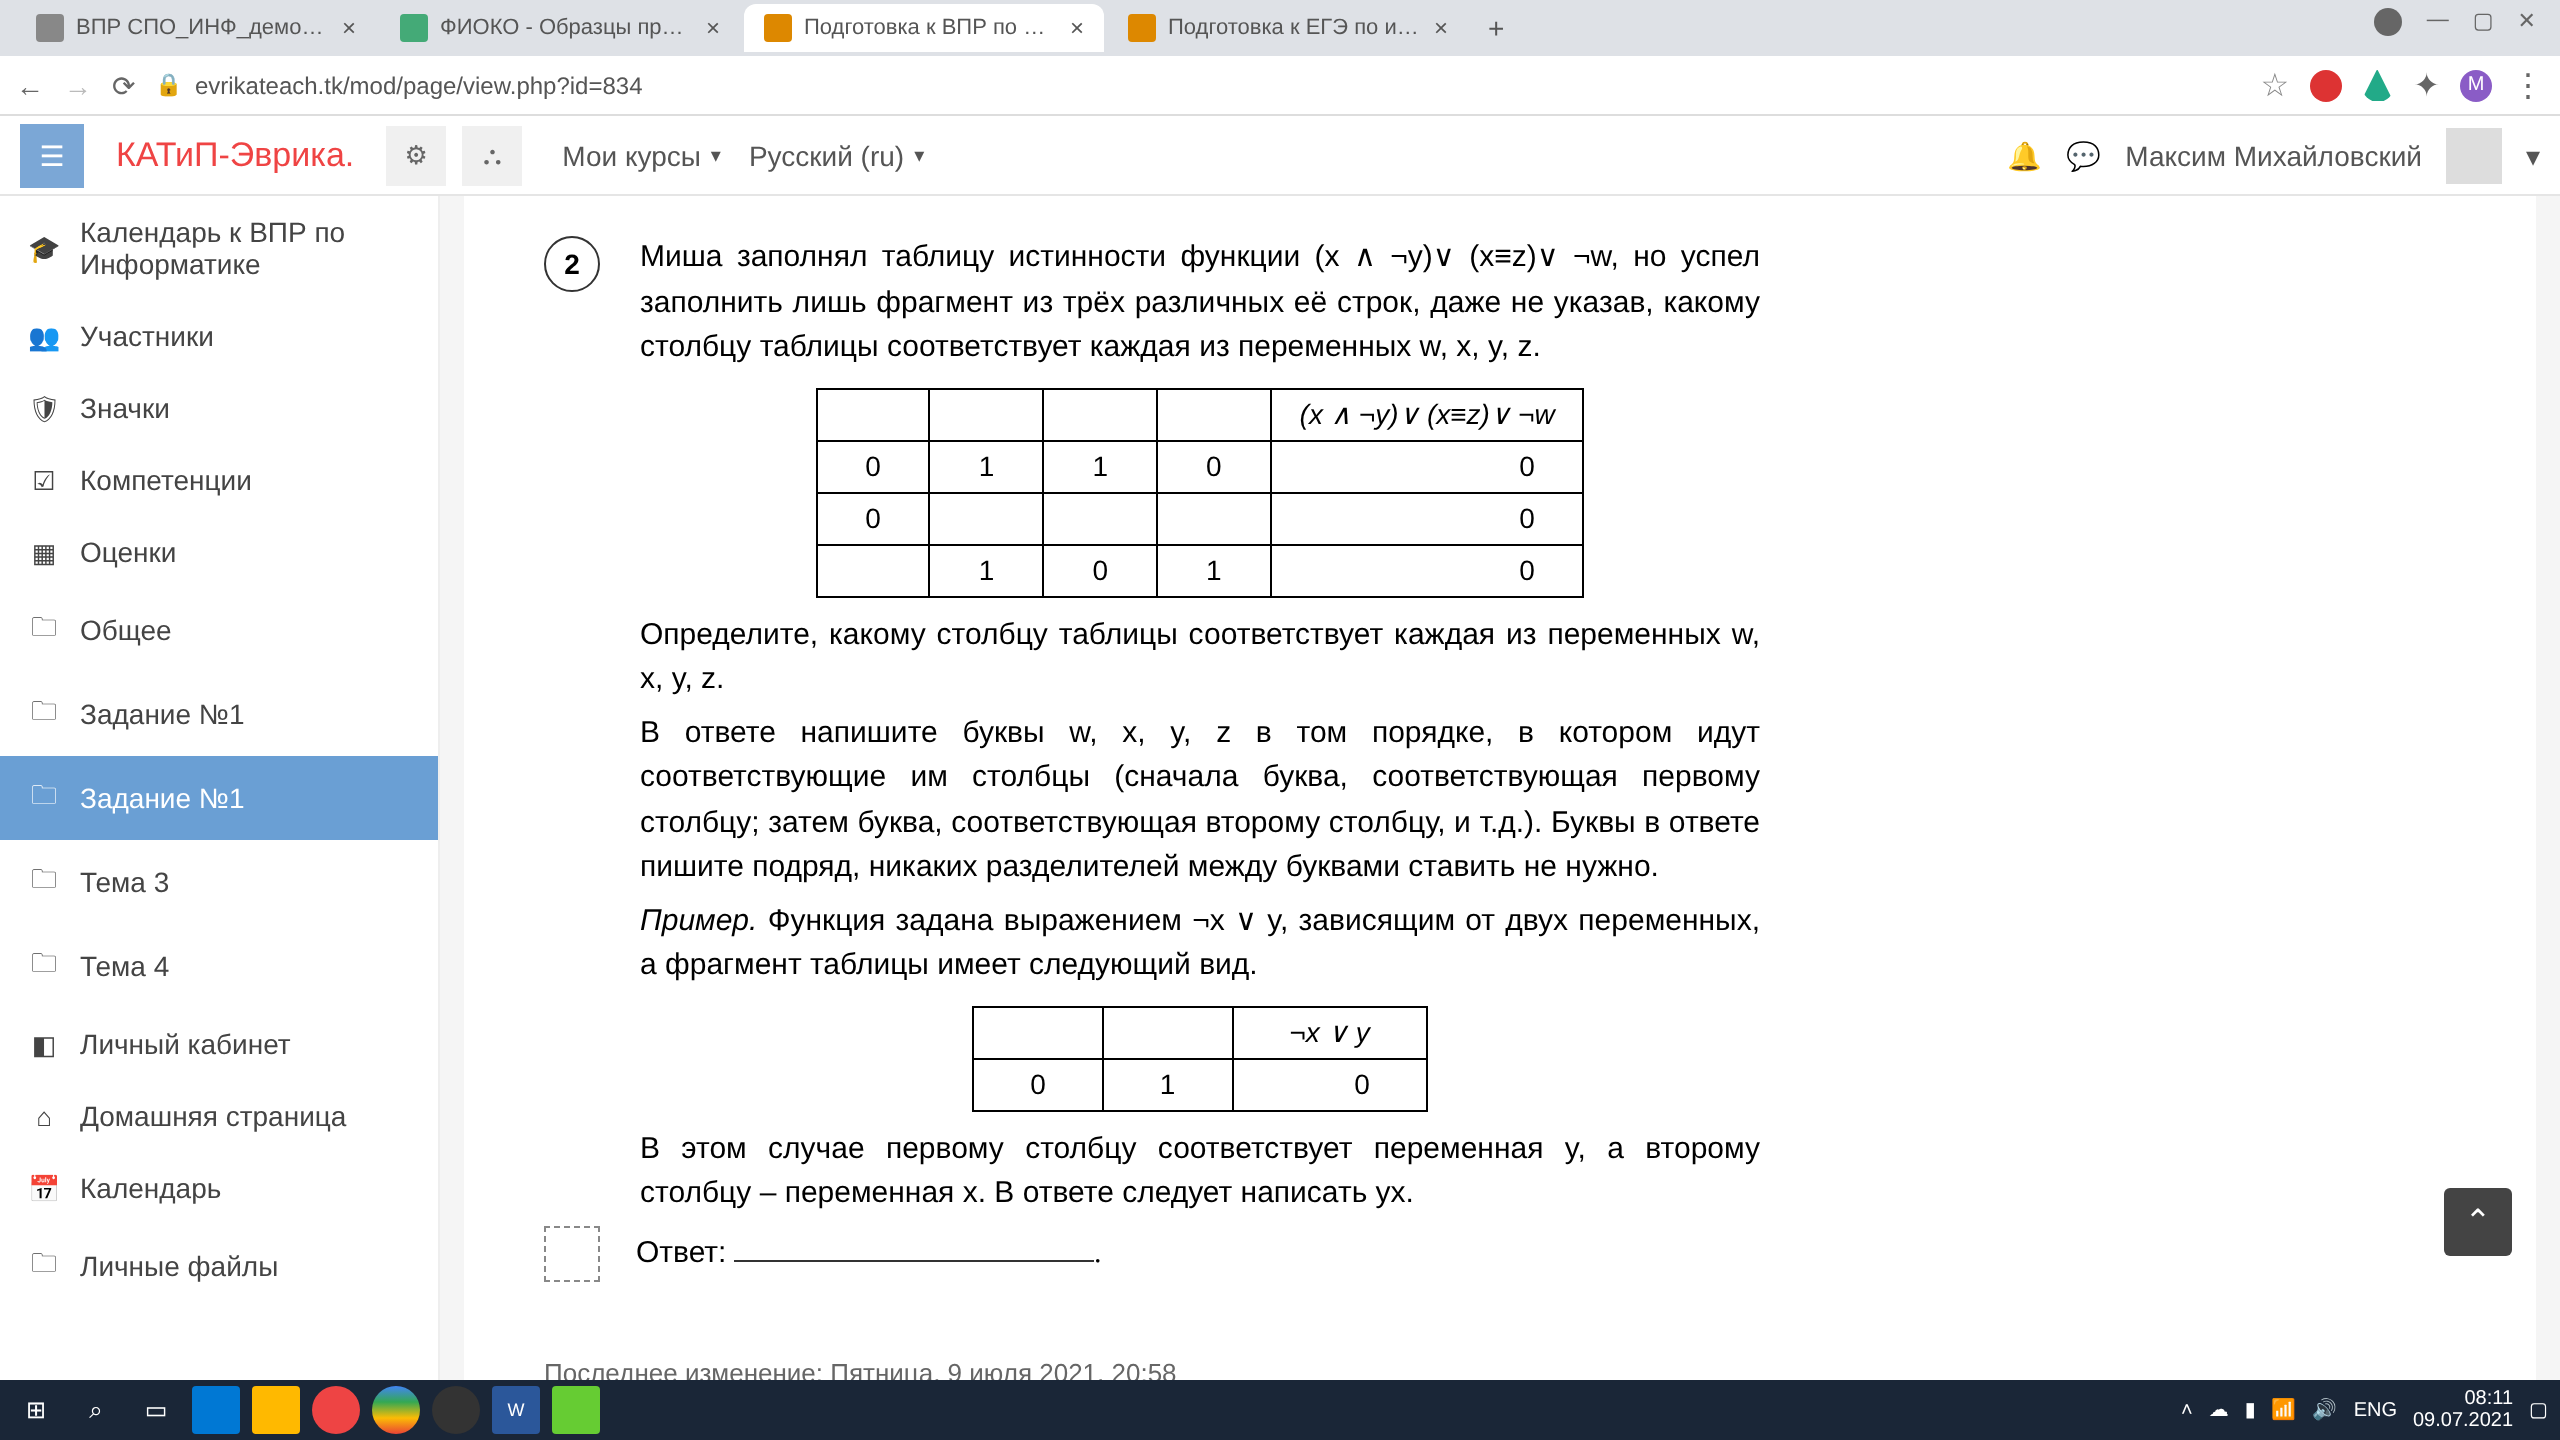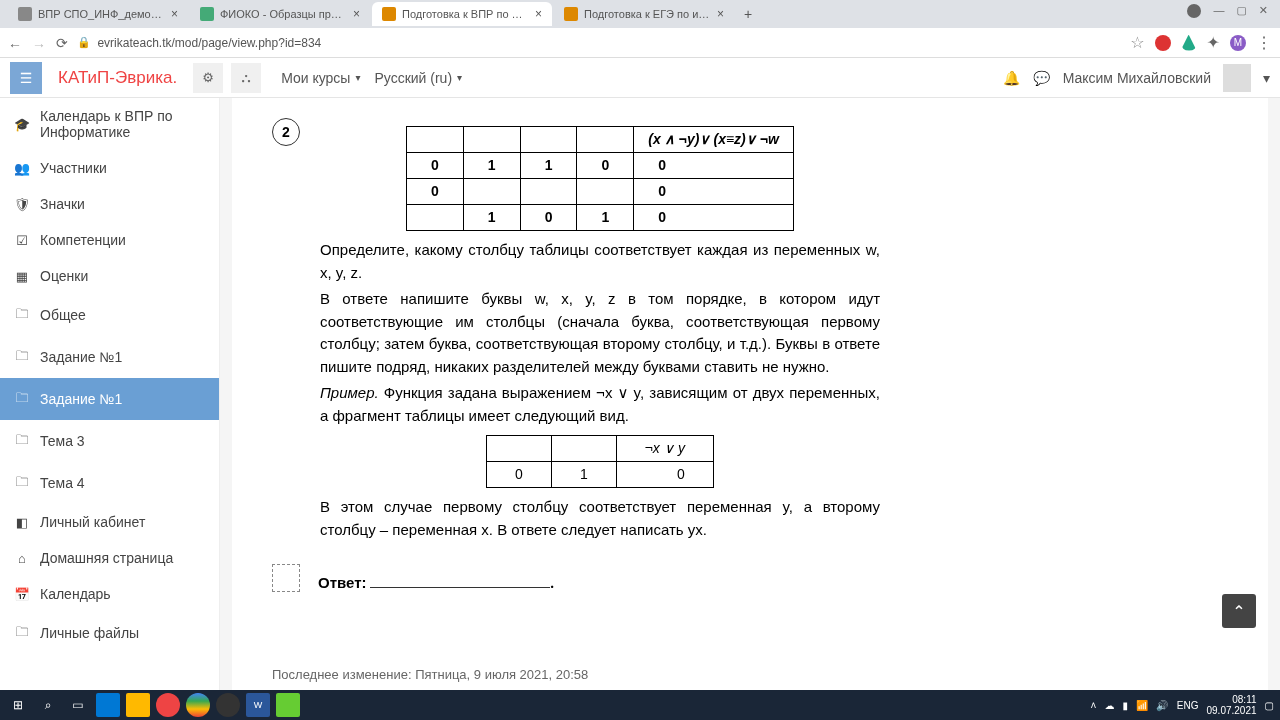--- a/index.html
+++ b/index.html
@@ -43,28 +43,28 @@
 
 
 .content { flex: 1; background: #f5f5f5; overflow-y: auto; display: flex; flex-direction: column; }
 .content-inner { background: #fff; margin: 0 12px; padding: 20px 40px; flex: 1; }
 .task { display: flex; gap: 20px; }
 .task-num { width: 28px; height: 28px; border: 1.5px solid #333; border-radius: 50%; display: flex; align-items: center; justify-content: center; font-size: 14px; font-weight: bold; flex-shrink: 0; }
 .task-body { font-family: "Times New Roman", serif; font-size: 15px; line-height: 1.5; text-align: justify; max-width: 560px; }
 .task-body p { margin-bottom: 4px; }
 
 .truth-table { margin: 8px auto; border-collapse: collapse; font-family: "Times New Roman", serif; font-size: 14px; }
-.truth-table td, .truth-table th { border: 1.5px solid #000; padding: 2px 24px; text-align: left; font-weight: bold; }
+.truth-table td, .truth-table th { border: 1.5px solid #000; padding: 2px 24px; text-align: right; font-weight: normal; }
 .truth-table th { font-style: italic; }
 
 .small-table { margin: 8px auto; border-collapse: collapse; font-family: "Times New Roman", serif; font-size: 14px; }
 .small-table td, .small-table th { border: 1.5px solid #000; padding: 2px 28px; text-align: right; font-weight: normal; }
 .small-table th { font-style: italic; }
 
-.answer-row { display: flex; gap: 18px; margin-top: 19px; align-items: flex-end; font-weight: bold; }
+.answer-row { display: flex; gap: 18px; margin-top: 0; align-items: center; }
 .check-box { width: 28px; height: 28px; border: 1px dashed #888; }
 .answer-line { border-bottom: 1px solid #333; display: inline-block; width: 180px; }
 
 .last-mod { font-size: 13px; color: #666; padding: 18px 40px 8px; background: #fff; margin: 0 12px; }
 
 .scroll-top { position: absolute; right: 24px; bottom: 92px; width: 34px; height: 34px; background: #444; color: #fff; border-radius: 3px; display: flex; align-items: center; justify-content: center; cursor: pointer; }
 
 
 .taskbar { position: absolute; bottom: 0; left: 0; right: 0; height: 30px; background: #1a2637; display: flex; align-items: center; padding: 0 6px; gap: 6px; }
 .tb-icon { width: 24px; height: 24px; display: flex; align-items: center; justify-content: center; color: #fff; font-size: 12px; cursor: pointer; }
@@ -203,20 +203,21 @@
           <span>Личные файлы</span>
         </div>
       </div>
   </div>
 
   <div class="content">
     <div class="content-inner">
       <div class="task">
         <div class="task-num">2</div>
         <div class="task-body">
+          <p>Миша заполнял таблицу истинности функции (x ∧ ¬y)∨ (x≡z)∨ ¬w, но успел заполнить лишь фрагмент из трёх различных её строк, даже не указав, какому столбцу таблицы соответствует каждая из переменных w, x, y, z.</p>
           <table class="truth-table">
             <tbody>
                 <tr>
                   <th></th>
                   <th></th>
                   <th></th>
                   <th></th>
                   <th style="padding:2px 14px;">(x ∧ ¬y)∨ (x≡z)∨ ¬w</th>
                 </tr>
             </tbody>

